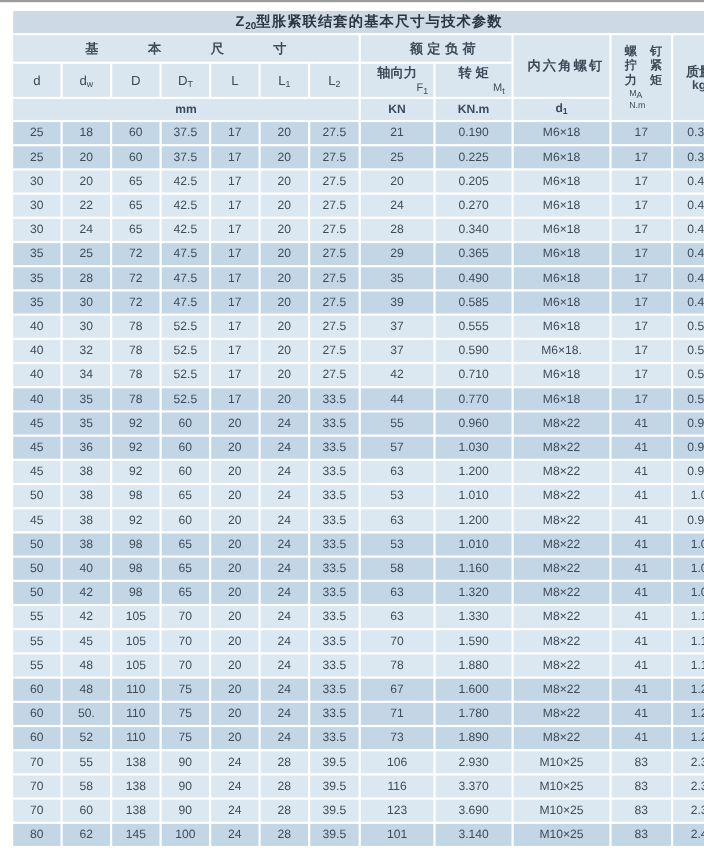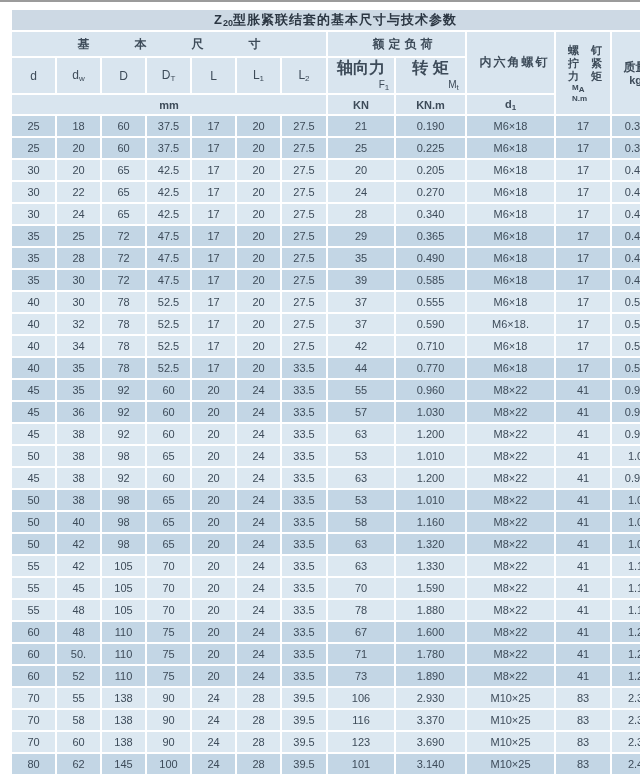--- a/index.html
+++ b/index.html
@@ -33,28 +33,28 @@
     font-size:13px; font-weight:bold; color:var(--title-text);
     letter-spacing:1px;
   }
   .title-cell sub{font-size:9px; letter-spacing:0;}
   .row-a th{height:24px; font-size:12px; font-weight:bold;margin-left:16px;}
   .row-b th{height:26px; font-size:12px; font-weight:normal;}
   .row-c th{height:19px; font-size:11px; font-weight:bold;}
   th.spread{letter-spacing:45px; padding-left:45px;}
   th.sp2{letter-spacing:4px; padding-left:16px;}
   th.sp1{letter-spacing:2px; padding-left:8px;}
-  .cjk-b{font-weight:bold; font-size:16px;}
+  .cjk-b{font-weight:bold; font-size:12px;}
   .sym2{font-size:10px; font-weight:normal; line-height:11px;margin-left:46px;}
   .vline{
     font-size:11px; font-weight:bold; line-height:13px;
     letter-spacing:12px; padding-left:12px;text-align:right;
   }
   .tight-sym{
-    font-size:8px; font-weight:bold; line-height:9px;
+    font-size:8px; font-weight:normal; line-height:9px;
     text-align:left; padding-left:16px;
   }
   .mass-label{font-size:12px; font-weight:bold; line-height:14px;}
   .mass-unit{font-size:11px; font-weight:bold; line-height:12px;}
   sub{font-size:8px; vertical-align:-2px; letter-spacing:0;}
   tbody td{height:20px; font-size:11px;}
   tbody tr.dark td{background:var(--band-dark);}
   tbody tr.light td{background:var(--band-light);}
 </style>
 </head>

